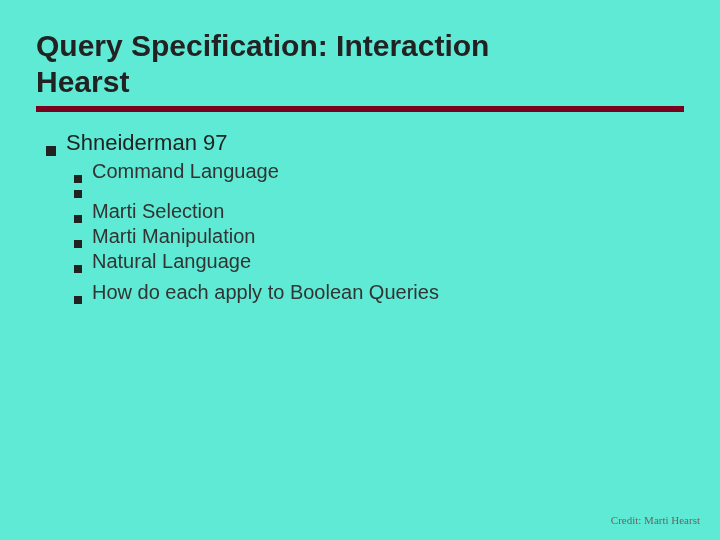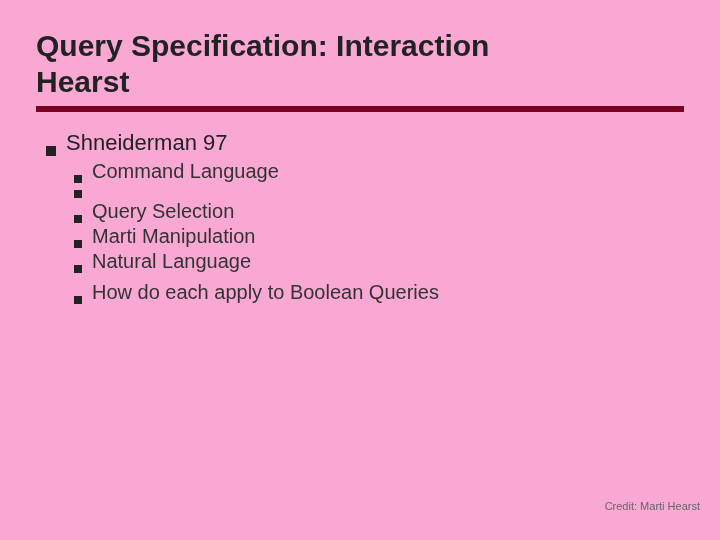--- a/index.html
+++ b/index.html
@@ -12,21 +12,21 @@
       width: 720px;
       height: 540px;
       background-color: #d9d9d9;
       font-family: Georgia, 'Times New Roman', serif;
       overflow: hidden;
     }
 
     .slide {
       width: 720px;
       height: 540px;
-      background-color: #f9a8d4;
+      background-color: #5eead4;
       padding: 28px 36px 20px 36px;
       position: relative;
     }
 
     .title-block {
       margin-bottom: 10px;
     }
 
     .title {
       font-family: Arial, Helvetica, sans-serif;
@@ -98,23 +98,23 @@
       font-size: 20px;
       color: #333333;
     }
 
     .bold-text {
       font-weight: bold;
     }
 
     .credit {
       position: absolute;
-      bottom: 28px;
+      bottom: 14px;
       right: 20px;
-      font-family: Liberation Sans, sans-serif;
+      font-family: Liberation Serif, serif;
       font-size: 11px;
       color: #666666;
     }
 
     .main-bullet-row {
       margin-bottom: 8px;
     }
   </style>
 </head>
 <body>
@@ -138,21 +138,21 @@
       <div class="sub-list">
         <div class="sub-bullet">
           <span class="bullet-square-small"></span>
           <span class="sub-text">Command Language</span>
         </div>
         <div class="sub-bullet">
           <span class="bullet-square-small"></span>
         </div>
         <div class="sub-bullet">
           <span class="bullet-square-small"></span>
-          <span class="sub-text">Query Selection</span>
+          <span class="sub-text">Marti Selection</span>
         </div>
         <div class="sub-bullet">
           <span class="bullet-square-small"></span>
           <span class="sub-text">Marti Manipulation</span>
         </div>
         <div class="sub-bullet">
           <span class="bullet-square-small"></span>
           <span class="sub-text">Natural Language</span>
         </div>
       </div>

